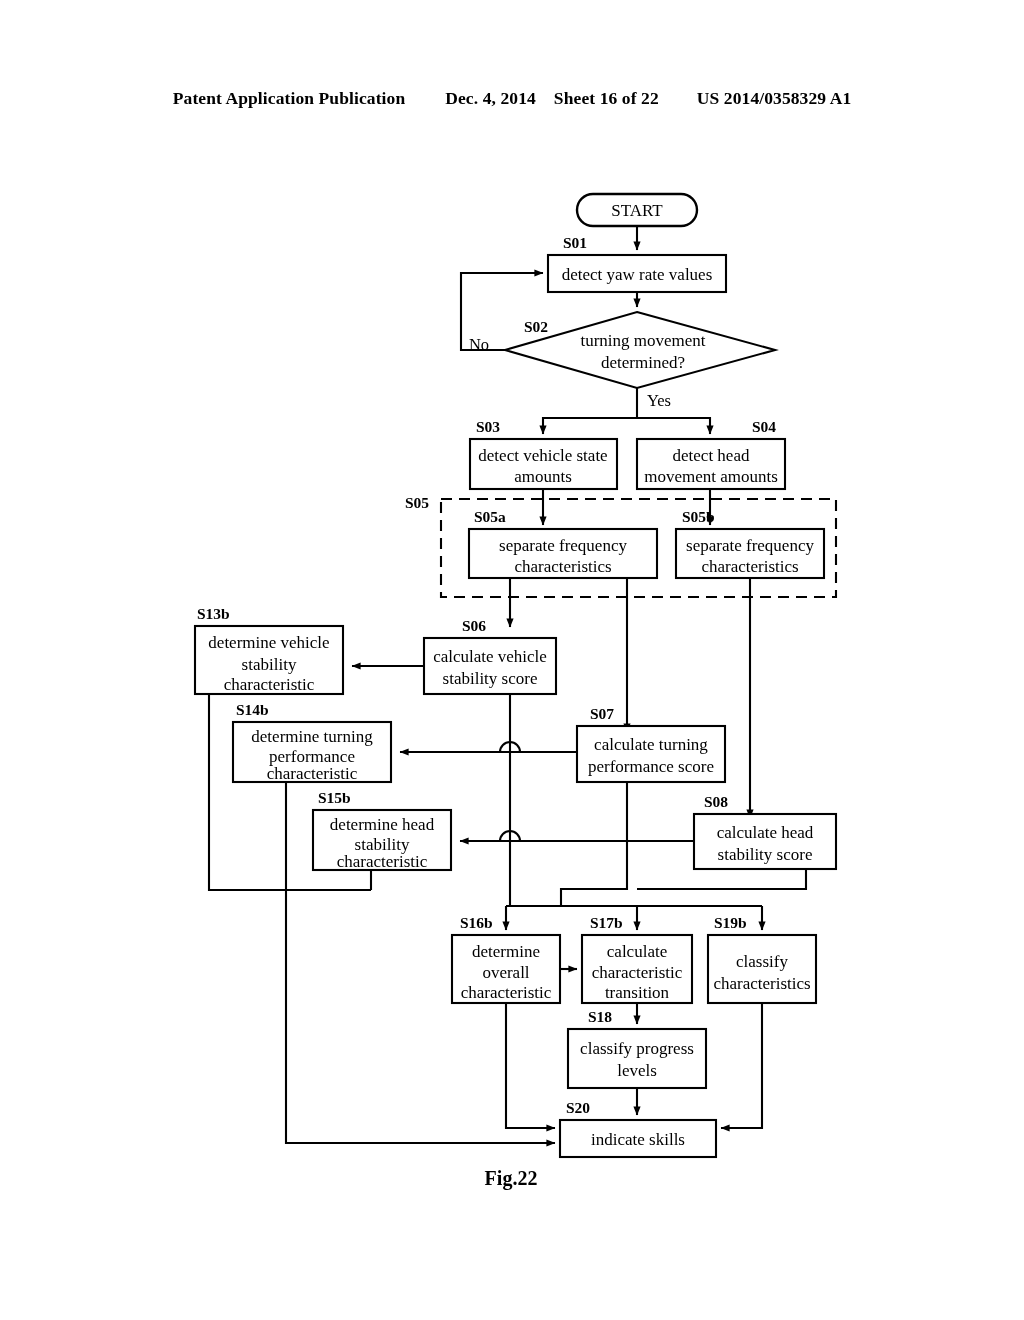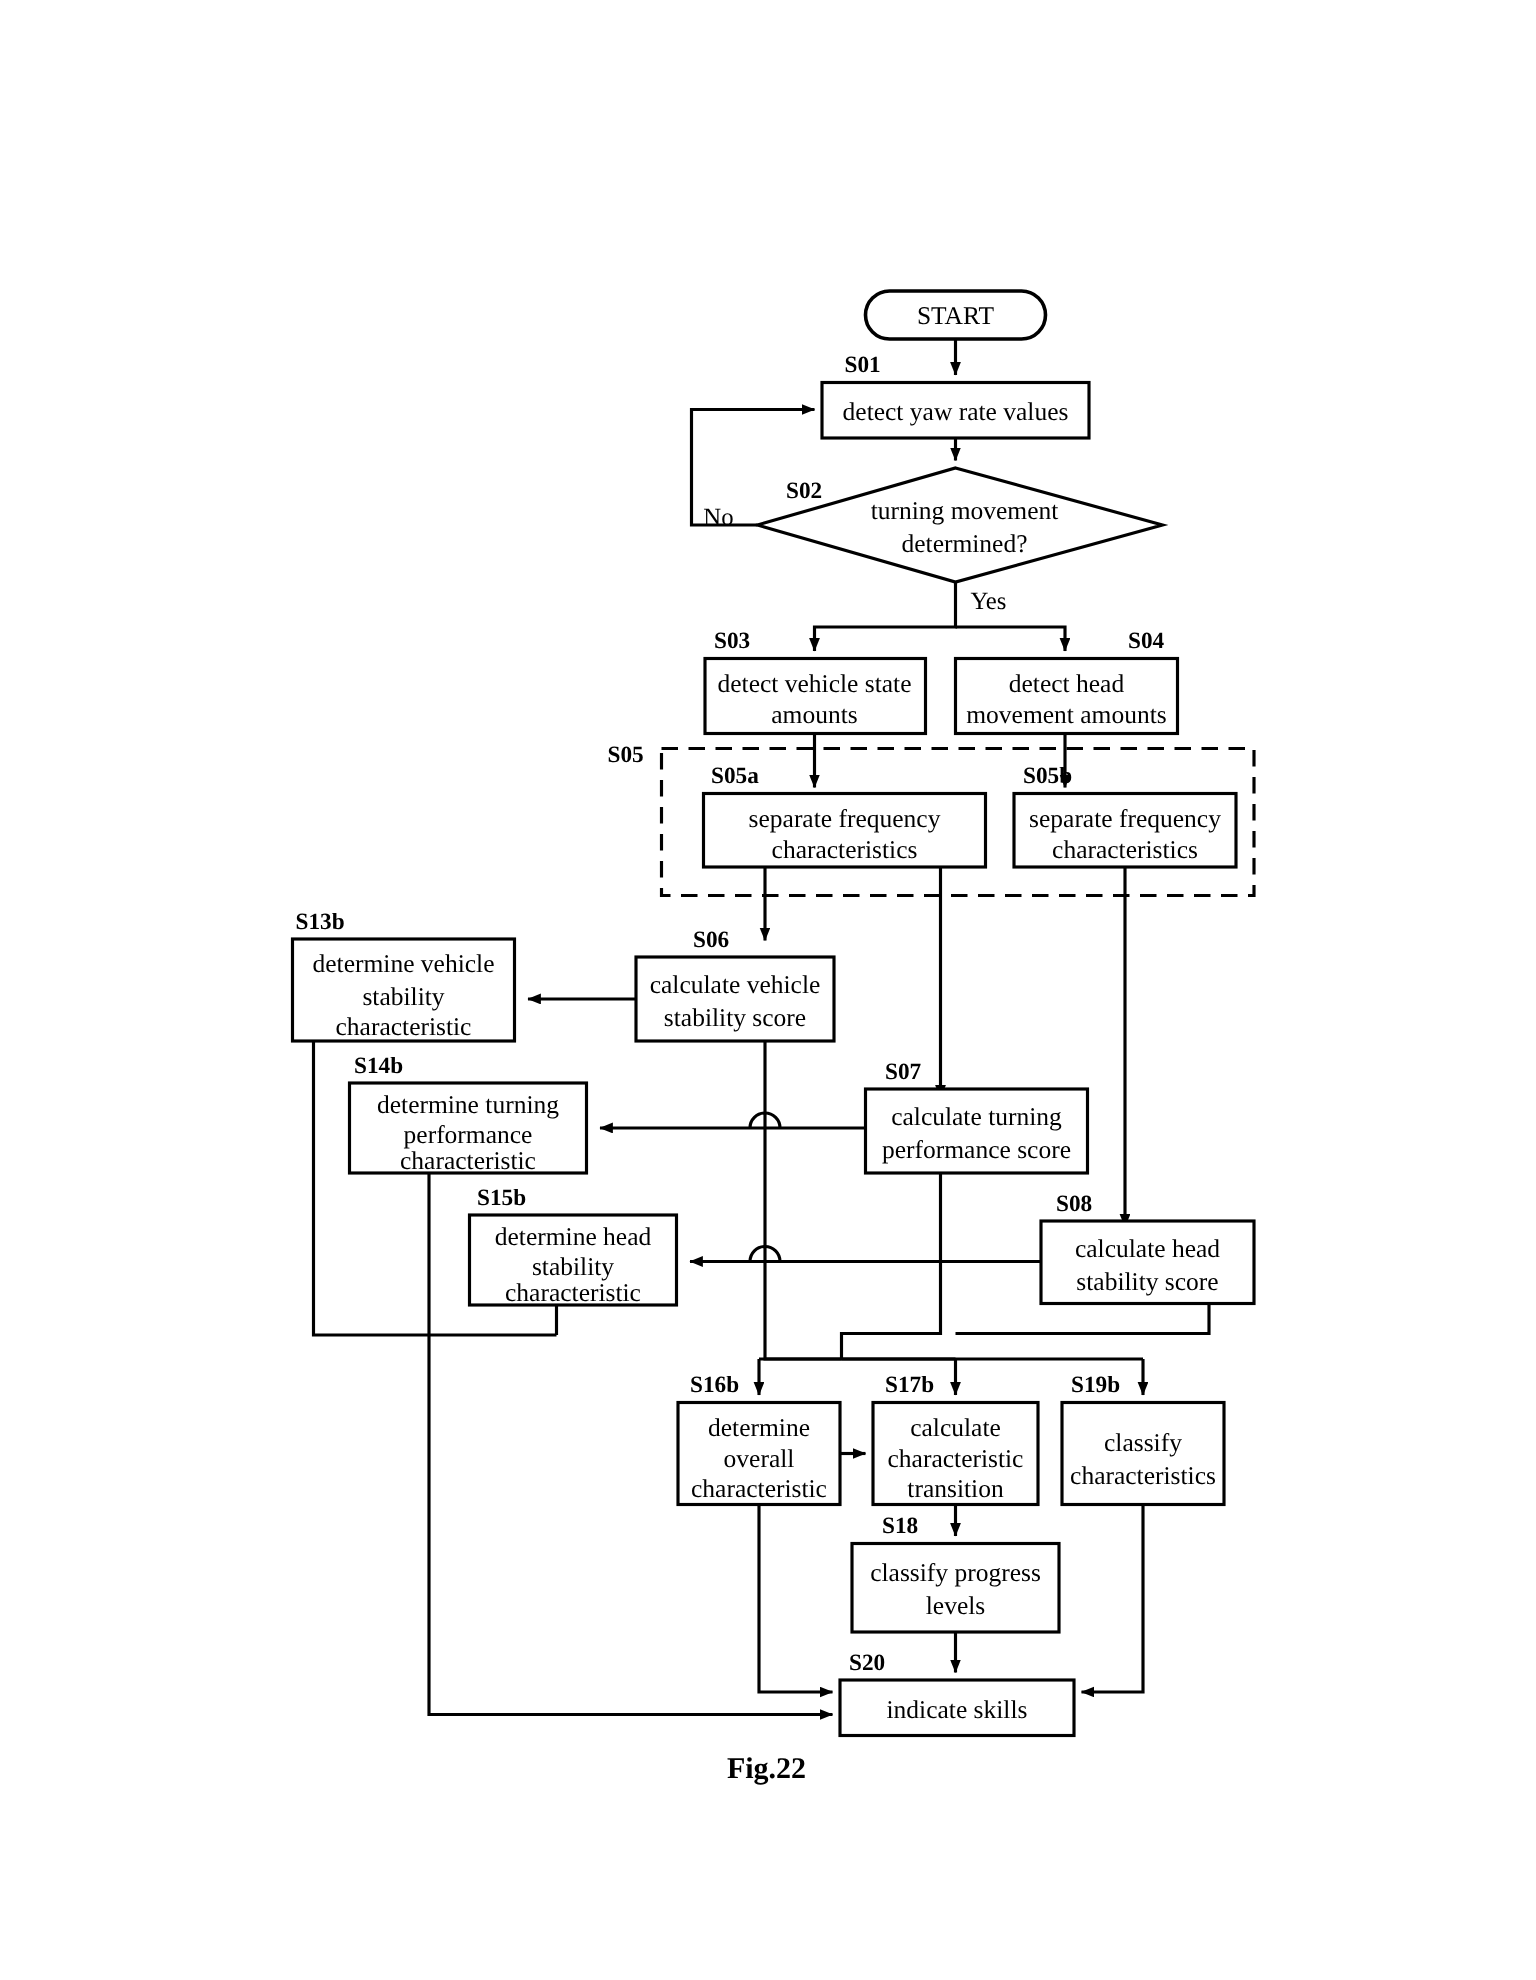--- a/index.html
+++ b/index.html
@@ -26,20 +26,26 @@
   .lbl{font-size:17px;text-anchor:middle;}
   .stp{font-size:15.5px;font-weight:bold;text-anchor:start;}
   .yn{font-size:16.5px;text-anchor:middle;}
   .cap{font-size:20px;font-weight:bold;text-anchor:middle;}
 </style>
 </head>
 <body>
 
 <div class="page">
 
+  <div class="hdr">
+    <span class="h-pub">Patent Application Publication</span>
+    <span class="h-date">Dec. 4, 2014</span>
+    <span class="h-sheet">Sheet 16 of 22</span>
+    <span class="h-pat">US 2014/0358329 A1</span>
+  </div>
 
   <svg class="fc" viewBox="0 0 1024 1320">
     <defs>
       <marker id="ar" markerWidth="10" markerHeight="10" refX="8.6" refY="3.6" orient="auto" markerUnits="userSpaceOnUse">
         <path d="M0,0 L9,3.6 L0,7.2 z" fill="#000"></path>
       </marker>
     </defs>
 
     <g>
 

